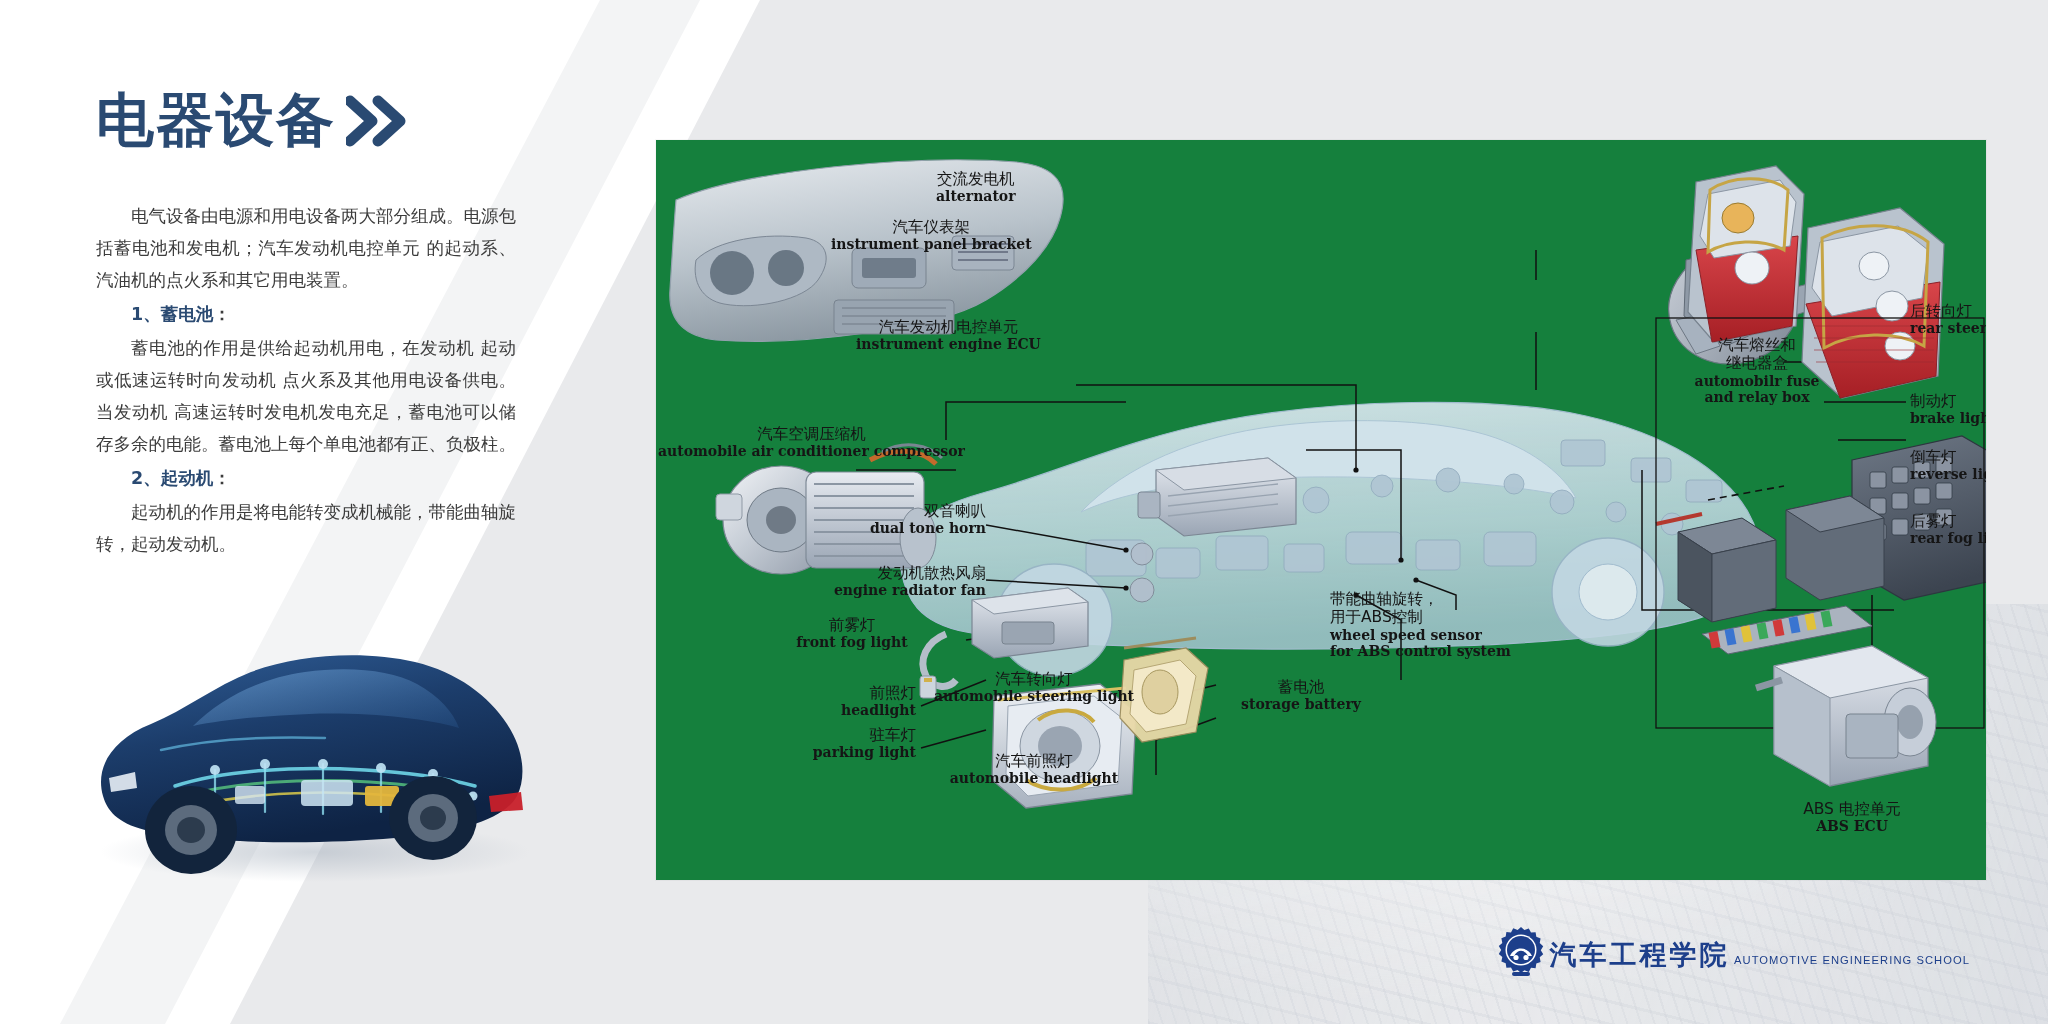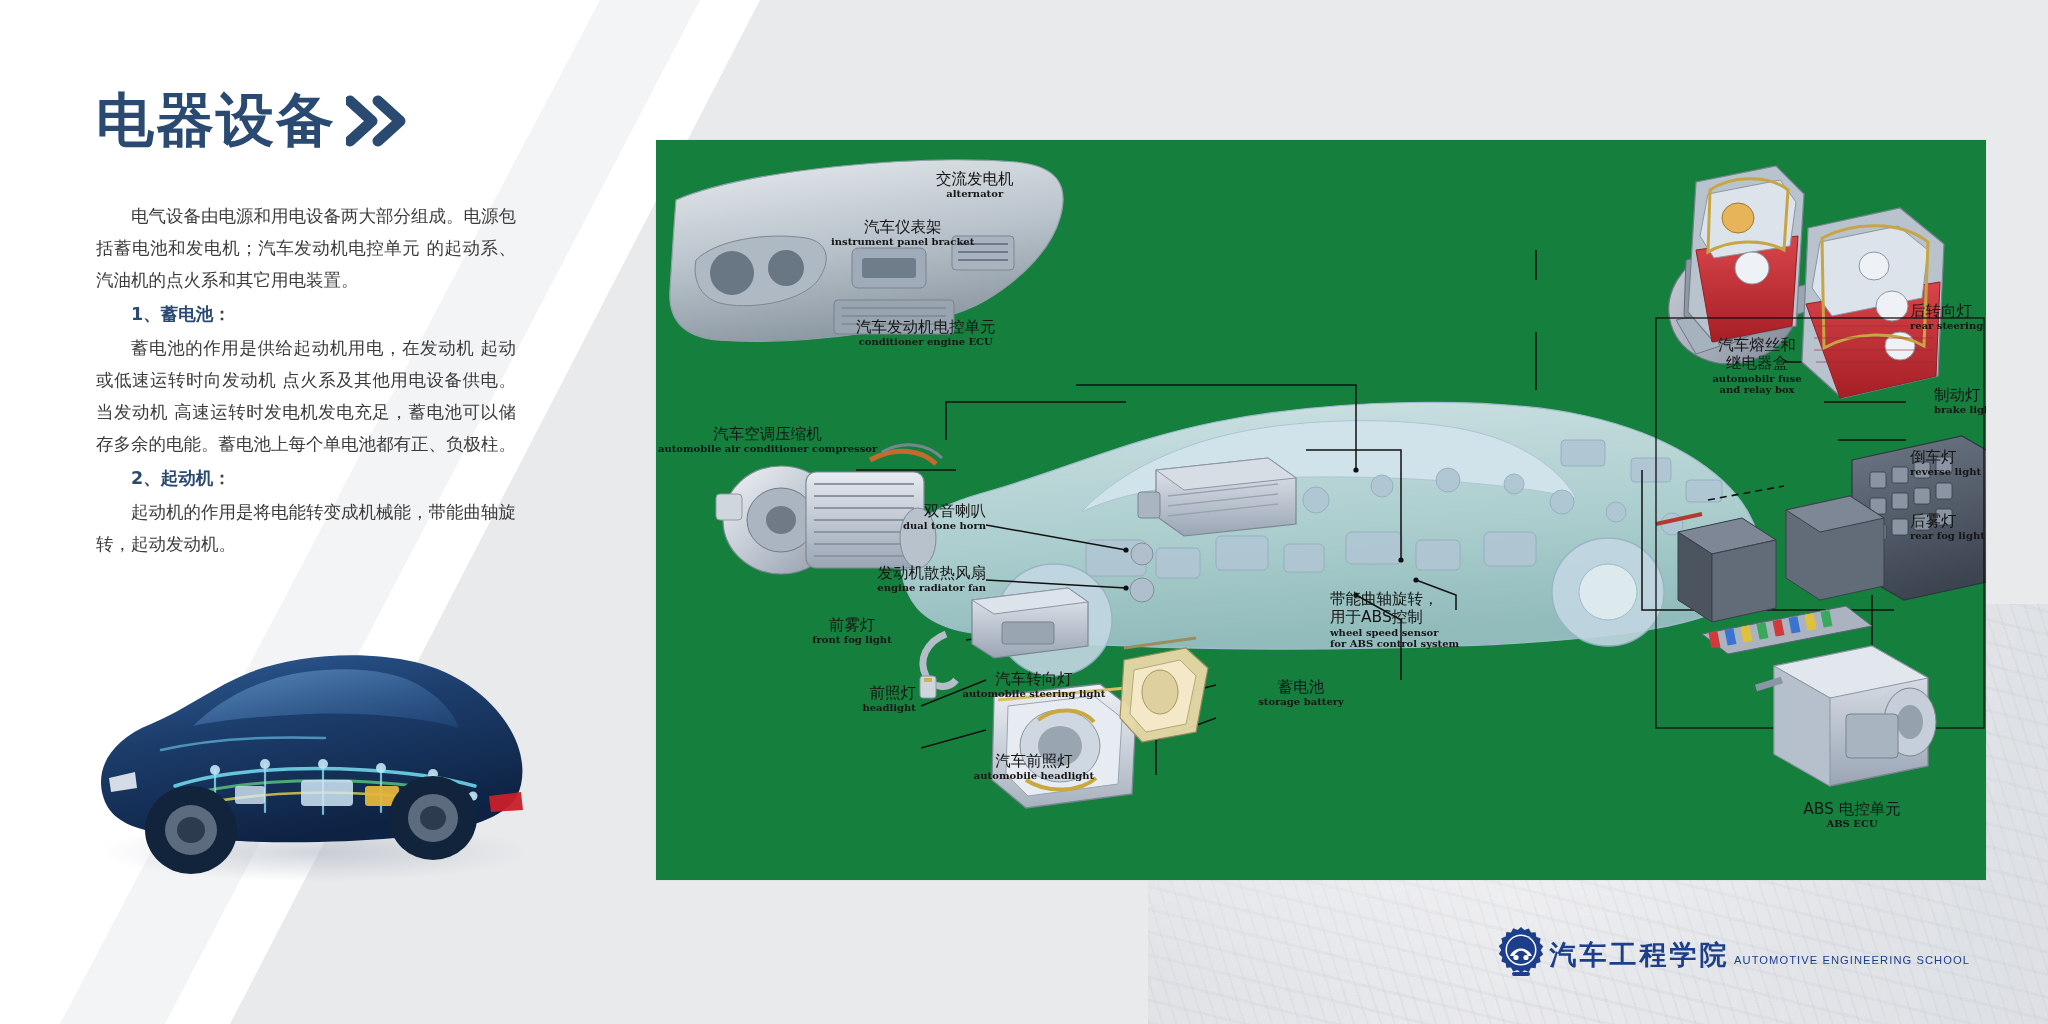--- a/index.html
+++ b/index.html
@@ -78,21 +78,21 @@
     overflow:hidden;
   }
   .dgm{ position:absolute; left:0; top:0; width:1330px; height:740px; }
 
   .lbl{
     position:absolute; z-index:30;
     font-family:"DejaVu Serif","Liberation Serif",serif;
     color:#151515; line-height:1.18; white-space:nowrap;
   }
   .lbl .cn{ display:block; font-size:15.5px; font-family:"DejaVu Sans","Liberation Sans",sans-serif; }
-  .lbl .en{ display:block; font-size:10px; font-weight:bold; font-family:"DejaVu Serif","Liberation Serif",serif; }
+  .lbl .en{ display:block; font-size:14px; font-weight:bold; font-family:"DejaVu Serif","Liberation Serif",serif; }
   .lbl.ctr{ text-align:center; }
   .lbl.rgt{ text-align:left; }
   .lbl.lft{ text-align:right; }
 
   
   .footer-logo{
     position:absolute; right:78px; bottom:40px; z-index:20;
     display:flex; align-items:center; 
   }
   .logo-mark{ width:58px; height:58px; }
@@ -486,21 +486,21 @@
     <span class="en">alternator</span>
   </div>
 
   <div class="lbl ctr" style="left:175px; top:78px;">
     <span class="cn">汽车仪表架</span>
     <span class="en">instrument panel bracket</span>
   </div>
 
   <div class="lbl ctr" style="left:200px; top:178px;">
     <span class="cn">汽车发动机电控单元</span>
-    <span class="en">conditioner engine ECU</span>
+    <span class="en">instrument engine ECU</span>
   </div>
 
   <div class="lbl lft" style="left:30px; top:362px; width:300px;">
     <span class="cn">双音喇叭</span>
     <span class="en">dual tone horn</span>
   </div>
 
   <div class="lbl ctr" style="left:2px; top:285px;">
     <span class="cn">汽车空调压缩机</span>
     <span class="en">automobile air conditioner compressor</span>
@@ -514,20 +514,24 @@
   <div class="lbl ctr" style="left:76px; top:476px; width:240px;">
     <span class="cn">前雾灯</span>
     <span class="en">front fog light</span>
   </div>
 
   <div class="lbl lft" style="left:-20px; top:544px; width:280px;">
     <span class="cn">前照灯</span>
     <span class="en">headlight</span>
   </div>
 
+  <div class="lbl lft" style="left:-20px; top:586px; width:280px;">
+    <span class="cn">驻车灯</span>
+    <span class="en">parking light</span>
+  </div>
 
   <div class="lbl ctr" style="left:268px; top:530px; width:220px;">
     <span class="cn">汽车转向灯</span>
     <span class="en">automobile steering light</span>
   </div>
 
   <div class="lbl ctr" style="left:258px; top:612px; width:240px;">
     <span class="cn">汽车前照灯</span>
     <span class="en">automobile headlight</span>
   </div>
@@ -549,21 +553,21 @@
     <span class="cn">继电器盒</span>
     <span class="en">automobilr fuse</span>
     <span class="en">and relay box</span>
   </div>
 
   <div class="lbl rgt" style="left:1254px; top:162px;">
     <span class="cn">后转向灯</span>
     <span class="en">rear steering light</span>
   </div>
 
-  <div class="lbl rgt" style="left:1254px; top:246px;margin-left:24px;">
+  <div class="lbl rgt" style="left:1254px; top:252px;">
     <span class="cn">制动灯</span>
     <span class="en">brake light</span>
   </div>
 
   <div class="lbl rgt" style="left:1254px; top:308px;">
     <span class="cn">倒车灯</span>
     <span class="en">reverse light</span>
   </div>
 
   <div class="lbl rgt" style="left:1254px; top:372px;">

